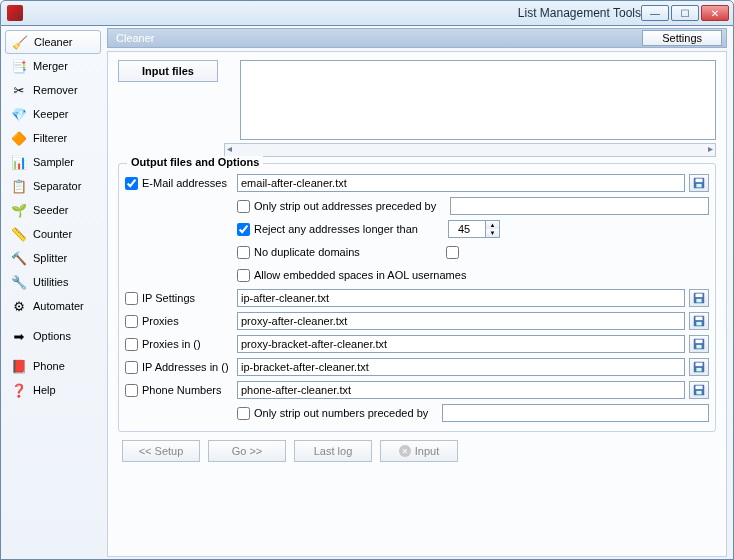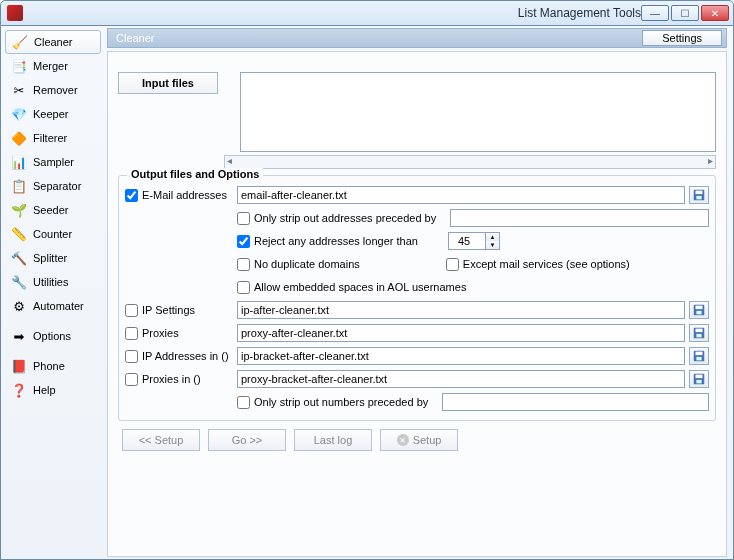--- a/index.html
+++ b/index.html
@@ -24,21 +24,21 @@
 
 
 .main { flex:1; display:flex; flex-direction:column; gap:3px; padding-right:4px; }
 .panel-header { height:20px; background:linear-gradient(#c8d8ea,#b0c5dd); border:1px solid #9bb2cc; display:flex; align-items:center; padding:0 4px 0 8px; color:#fff; font-size:11px; }
 .panel-header .spacer { flex:1; }
 .settings-btn { background:linear-gradient(#fefefe,#eaeff6); border:1px solid #8ea8c4; padding:1px 19px; font-size:11px; cursor:default; }
 
 .content { flex:1; border:1px solid #c4d2e2; background:#fbfcfe; padding:8px 10px 6px 10px; overflow:hidden; }
 
 
-.input-region { display:flex; gap:22px; margin-bottom:6px;margin-top:12px; }
+.input-region { display:flex; gap:22px; margin-bottom:6px; }
 .input-label-btn { width:100px; height:22px; background:linear-gradient(#fdfdfd,#eef2f7); border:1px solid #a6b8cc; font-weight:bold; font-size:11px; display:flex; align-items:center; justify-content:center; }
 .big-text { flex:1; height:80px; border:1px solid #95a7ba; background:#fff; resize:none; font-family:inherit; font-size:11px; padding:2px; }
 .hscroll { height:14px; border:1px solid #b8c6d6; background:#f2f5f9; margin-left:106px; margin-top:-3px; margin-bottom:6px; position:relative; }
 .hscroll::before, .hscroll::after { content:"◂"; position:absolute; left:2px; top:-1px; font-size:10px; color:#6a7d92; }
 .hscroll::after { content:"▸"; left:auto; right:2px; }
 
 
 .group { border:1px solid #c8d4e2; border-radius:3px; padding:8px 6px 6px 6px; position:relative; }
 .group-title { position:absolute; top:-8px; left:8px; background:#fbfcfe; padding:0 4px; font-weight:bold; font-size:11px; }
 
@@ -195,21 +195,20 @@
               </div>
           </div>
         </div>
 
         <div class="row">
           <div class="indent"></div>
           <input type="checkbox" class="cb" style="">
           <label class="inline-label">No duplicate domains</label>
           <div style="width:78px"></div>
           <input type="checkbox" class="cb" style="">
-          <label class="inline-label">Except mail services (see options)</label>
         </div>
 
         <div class="row">
           <div class="indent"></div>
           <input type="checkbox" class="cb" style="">
           <label class="inline-label">Allow embedded spaces in AOL usernames</label>
         </div>
 
 
         <div class="row">
@@ -238,61 +237,75 @@
                 <rect x="2" y="2" width="12" height="12" fill="#4a6fb5" rx="1"></rect>
                 <rect x="4" y="3" width="8" height="4" fill="#fff"></rect>
                 <rect x="5" y="9" width="6" height="4" fill="#cfe"></rect>
               </svg>
             </div>
         </div>
 
         <div class="row">
           <div class="left-col">
             <input type="checkbox" class="cb" style="">
+            <label class="inline-label">Proxies in ()</label>
+          </div>
+          <input class="txt" value="proxy-bracket-after-cleaner.txt" style="">
+          <div class="save-icon">
+              <svg viewBox="0 0 16 16">
+                <rect x="2" y="2" width="12" height="12" fill="#4a6fb5" rx="1"></rect>
+                <rect x="4" y="3" width="8" height="4" fill="#fff"></rect>
+                <rect x="5" y="9" width="6" height="4" fill="#cfe"></rect>
+              </svg>
+            </div>
+        </div>
+
+        <div class="row">
+          <div class="left-col">
+            <input type="checkbox" class="cb" style="">
             <label class="inline-label">IP Addresses in ()</label>
           </div>
           <input class="txt" value="ip-bracket-after-cleaner.txt" style="">
           <div class="save-icon">
               <svg viewBox="0 0 16 16">
                 <rect x="2" y="2" width="12" height="12" fill="#4a6fb5" rx="1"></rect>
                 <rect x="4" y="3" width="8" height="4" fill="#fff"></rect>
                 <rect x="5" y="9" width="6" height="4" fill="#cfe"></rect>
               </svg>
             </div>
         </div>
 
         <div class="row">
           <div class="left-col">
             <input type="checkbox" class="cb" style="">
-            <label class="inline-label">Proxies in ()</label>
-          </div>
-          <input class="txt" value="proxy-bracket-after-cleaner.txt" style="">
-          <div class="save-icon">
-              <svg viewBox="0 0 16 16">
-                <rect x="2" y="2" width="12" height="12" fill="#4a6fb5" rx="1"></rect>
-                <rect x="4" y="3" width="8" height="4" fill="#fff"></rect>
-                <rect x="5" y="9" width="6" height="4" fill="#cfe"></rect>
-              </svg>
-            </div>
-        </div>
-
+            <label class="inline-label">Phone Numbers</label>
+          </div>
+          <input class="txt" value="phone-after-cleaner.txt" style="">
+          <div class="save-icon">
+              <svg viewBox="0 0 16 16">
+                <rect x="2" y="2" width="12" height="12" fill="#4a6fb5" rx="1"></rect>
+                <rect x="4" y="3" width="8" height="4" fill="#fff"></rect>
+                <rect x="5" y="9" width="6" height="4" fill="#cfe"></rect>
+              </svg>
+            </div>
+        </div>
 
         <div class="row">
           <div class="indent"></div>
           <input type="checkbox" class="cb" style="">
           <label class="inline-label">Only strip out numbers preceded by</label>
           <div class="gap6"></div>
           <input class="txt" value="" style="">
         </div>
       </div>
 
       <div class="bottom-bar">
         <div class="bbtn">&lt;&lt; Setup</div>
         <div class="bbtn">Go &gt;&gt;</div>
         <div class="bbtn">Last log</div>
         <div class="bbtn">
             <span class="cir">✕</span>
-            <span>Setup</span>
+            <span>Input</span>
           </div>
       </div>
     </div>
   </div>
 </div>
 
 </body></html>

